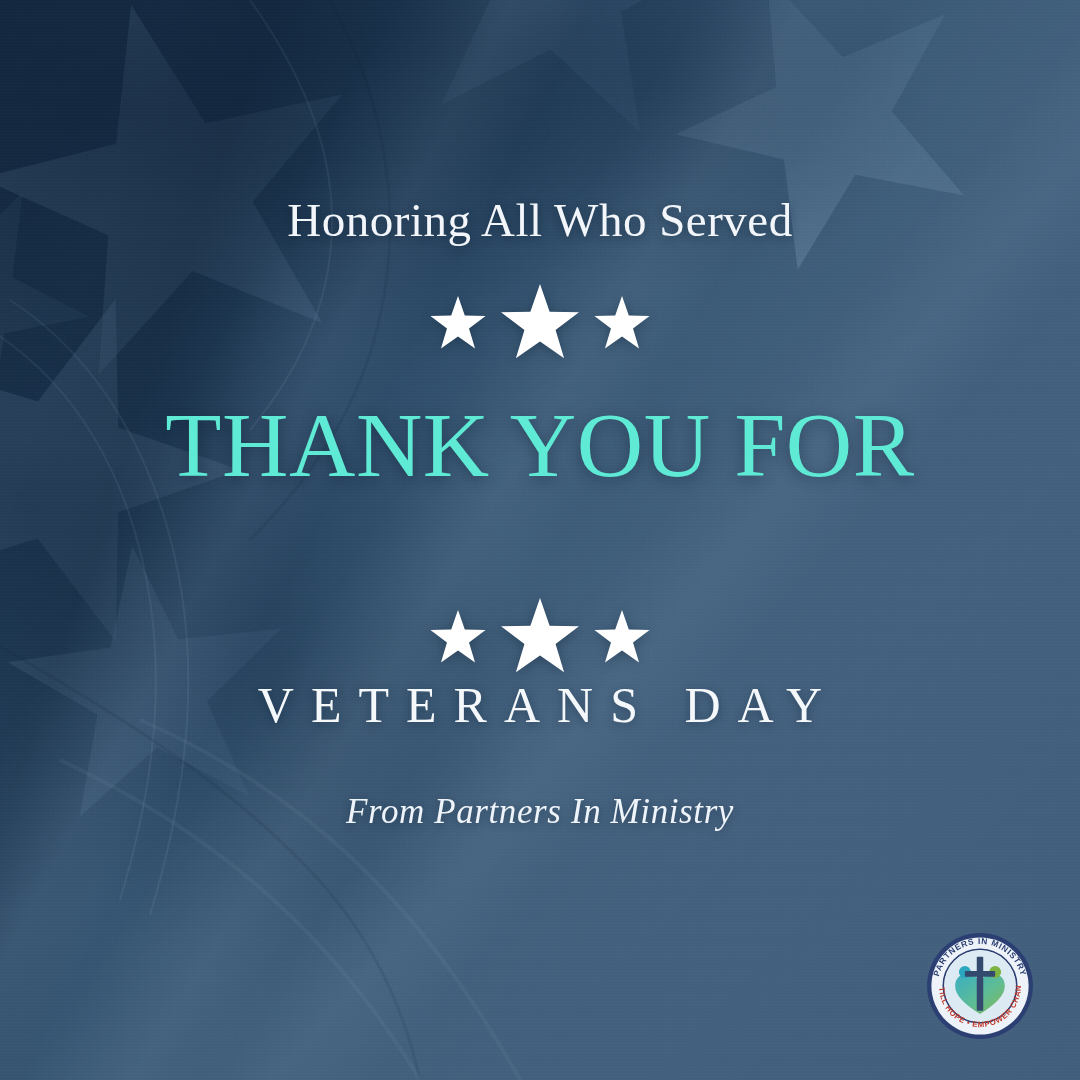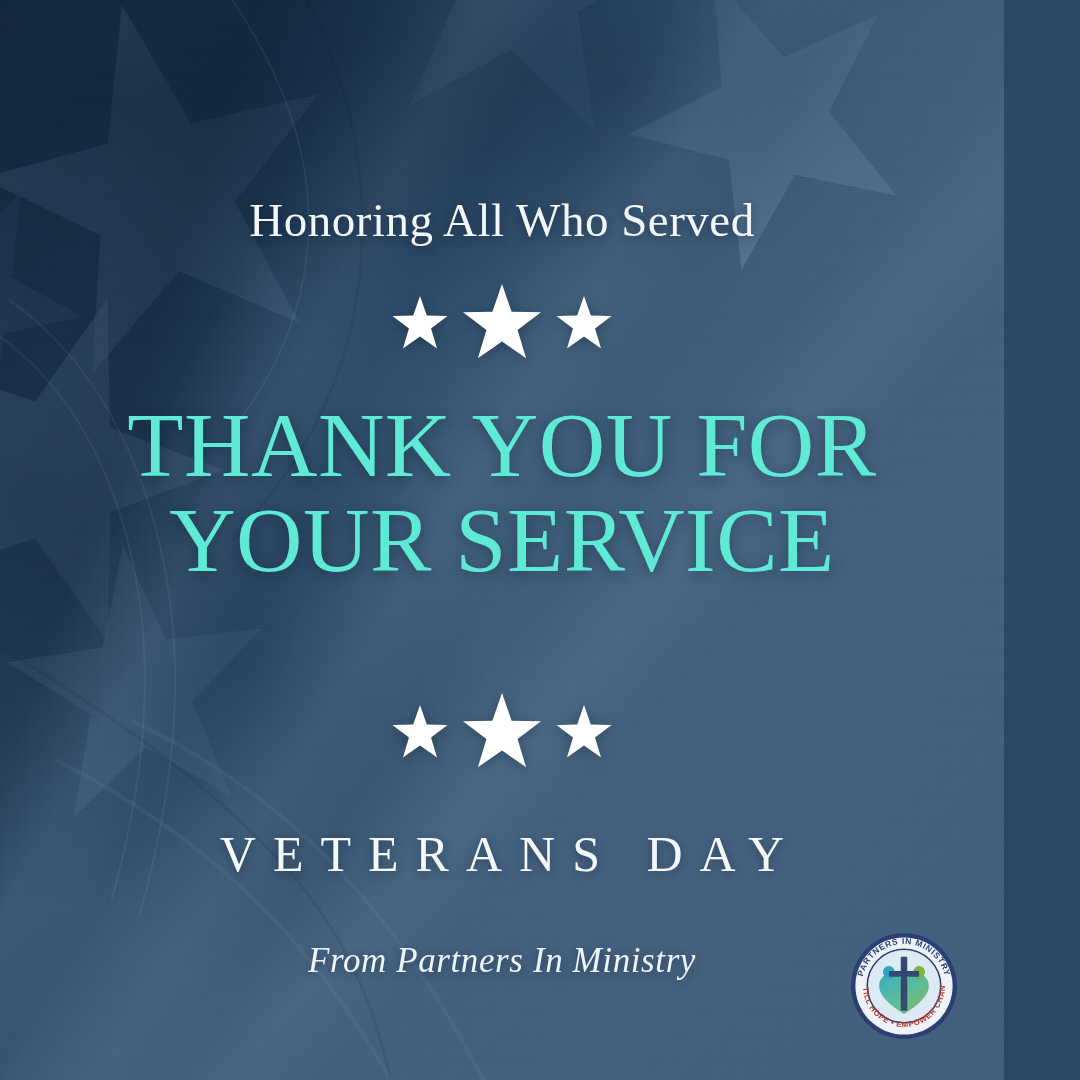--- a/index.html
+++ b/index.html
@@ -8,21 +8,21 @@
     padding: 0;
     background: #2b4866;
   }
   body {
     font-family: "Liberation Serif", "DejaVu Serif", serif;
   }
 
   
   #poster {
     position: relative;
-    width: 1004px;
+    width: 1080px;
     height: 1080px;
     overflow: hidden;
     background: #4f708d;
     user-select: none;
   }
 
   
   .bg-layer {
     position: absolute;
     inset: 0;
@@ -121,21 +121,20 @@
     font-size: 92px;
     line-height: 1.03;
     font-weight: 400;
     letter-spacing: 0.5px;
     color: #5eead4;
     text-shadow: 0 3px 14px rgba(10,26,44,0.40);
   }
   .headline .hl-line { display: block; white-space: nowrap; }
 
   .occasion {
-    margin-top: 54px;
     font-size: 50px;
     line-height: 1;
     font-weight: 400;
     letter-spacing: 17px;
     text-indent: 17px;
     color: #f4f8fb;
     text-shadow: 0 2px 10px rgba(10,26,44,0.40);
     white-space: nowrap;
   }
 
@@ -237,21 +236,20 @@
       <svg class="star-glyph star-lg" viewBox="-100 -100 200 200" aria-hidden="true">
         <path fill="#ffffff" d="M0,-100 L23.5,-32.4 L95.1,-30.9 L38.0,12.4 L58.8,80.9 L0,40 L-58.8,80.9 L-38.0,12.4 L-95.1,-30.9 L-23.5,-32.4 Z"></path>
       </svg>
       <svg class="star-glyph star-sm" viewBox="-100 -100 200 200" aria-hidden="true">
         <path fill="#ffffff" d="M0,-100 L23.5,-32.4 L95.1,-30.9 L38.0,12.4 L58.8,80.9 L0,40 L-58.8,80.9 L-38.0,12.4 L-95.1,-30.9 L-23.5,-32.4 Z"></path>
       </svg>
     </div>
 
     <h1 class="headline">
       <span class="hl-line">THANK YOU FOR</span>
-      <span class="hl-line">YOUR SERVICE</span>
     </h1>
 
     <div class="stars bottom">
       <svg class="star-glyph star-sm" viewBox="-100 -100 200 200" aria-hidden="true">
         <path fill="#ffffff" d="M0,-100 L23.5,-32.4 L95.1,-30.9 L38.0,12.4 L58.8,80.9 L0,40 L-58.8,80.9 L-38.0,12.4 L-95.1,-30.9 L-23.5,-32.4 Z"></path>
       </svg>
       <svg class="star-glyph star-lg" viewBox="-100 -100 200 200" aria-hidden="true">
         <path fill="#ffffff" d="M0,-100 L23.5,-32.4 L95.1,-30.9 L38.0,12.4 L58.8,80.9 L0,40 L-58.8,80.9 L-38.0,12.4 L-95.1,-30.9 L-23.5,-32.4 Z"></path>
       </svg>
       <svg class="star-glyph star-sm" viewBox="-100 -100 200 200" aria-hidden="true">

